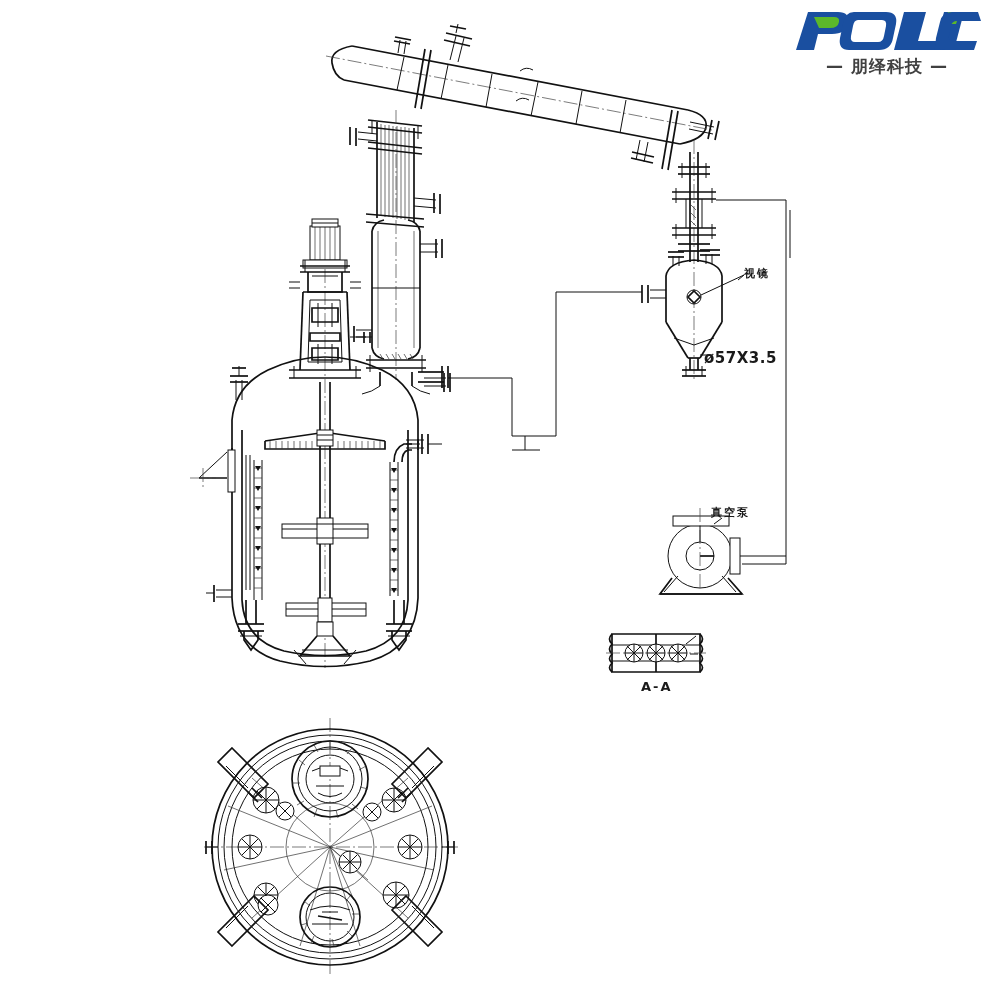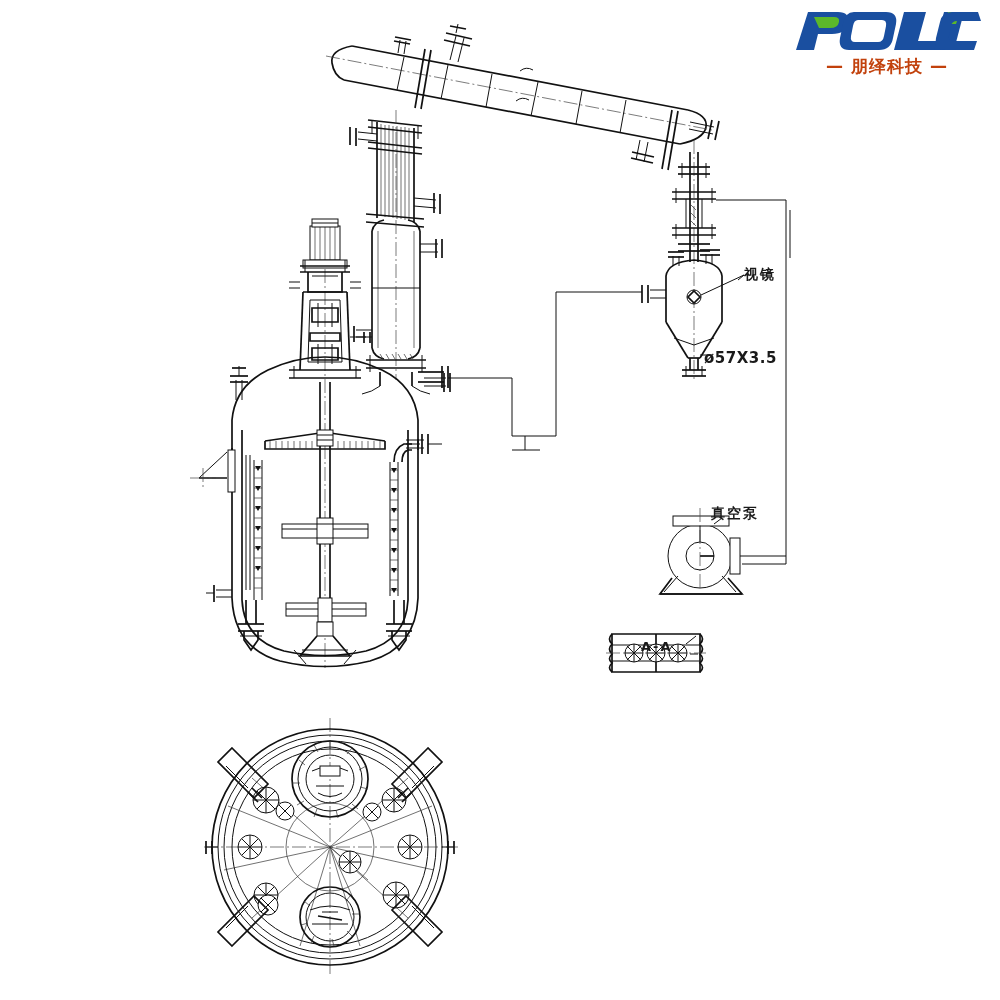--- a/index.html
+++ b/index.html
@@ -34,21 +34,21 @@
     width: 100%;
     height: 46px;
   }
   #logo-sub {
     display: block;
     margin-top: 1px;
     font-family: "DejaVu Sans", sans-serif;
     font-size: 17px;
     font-weight: 700;
     letter-spacing: 1px;
-    color: #c2410c;
+    color: #404040;
     white-space: nowrap;
   }
 
   
   #drawing {
     position: absolute;
     left: 0;
     top: 0;
     width: 1000px;
     height: 1000px;
@@ -62,21 +62,21 @@
   #drawing .fillk { fill: #111111; stroke: none; }
 
   
   .dlabel {
     position: absolute;
     font-family: "DejaVu Sans", sans-serif;
     color: #1a1a1a;
     white-space: nowrap;
     user-select: none;
   }
-  .dlabel.cjk { font-size: 14px; font-weight: 700; letter-spacing: 2px; }
+  .dlabel.cjk { font-size: 11px; font-weight: 700; letter-spacing: 2px; }
   .dlabel.spec { font-size: 15px; font-weight: 700; letter-spacing: 0.5px; }
   .dlabel.sect { font-size: 13px; font-weight: 700; letter-spacing: 2px; }
 </style>
 </head>
 <body>
 
 <div id="page">
 
   <div id="logo-block">
     <svg id="logo-wordmark" viewBox="0 0 190 46">
@@ -691,15 +691,15 @@
     </g>
 
   </svg>
 
   <div class="dlabel cjk" style="left:744px; top:266px;">视镜</div>
 
   <div class="dlabel spec" style="left:704px; top:349px;">ø57X3.5</div>
 
   <div class="dlabel cjk" style="left:711px; top:505px;text-align:right;">真空泵</div>
 
-  <div class="dlabel sect" style="left:641px; top:639px;">A-A</div>
+  <div class="dlabel sect" style="left:641px; top:679px;">A-A</div>
 
 </div>
 
 </body></html>

